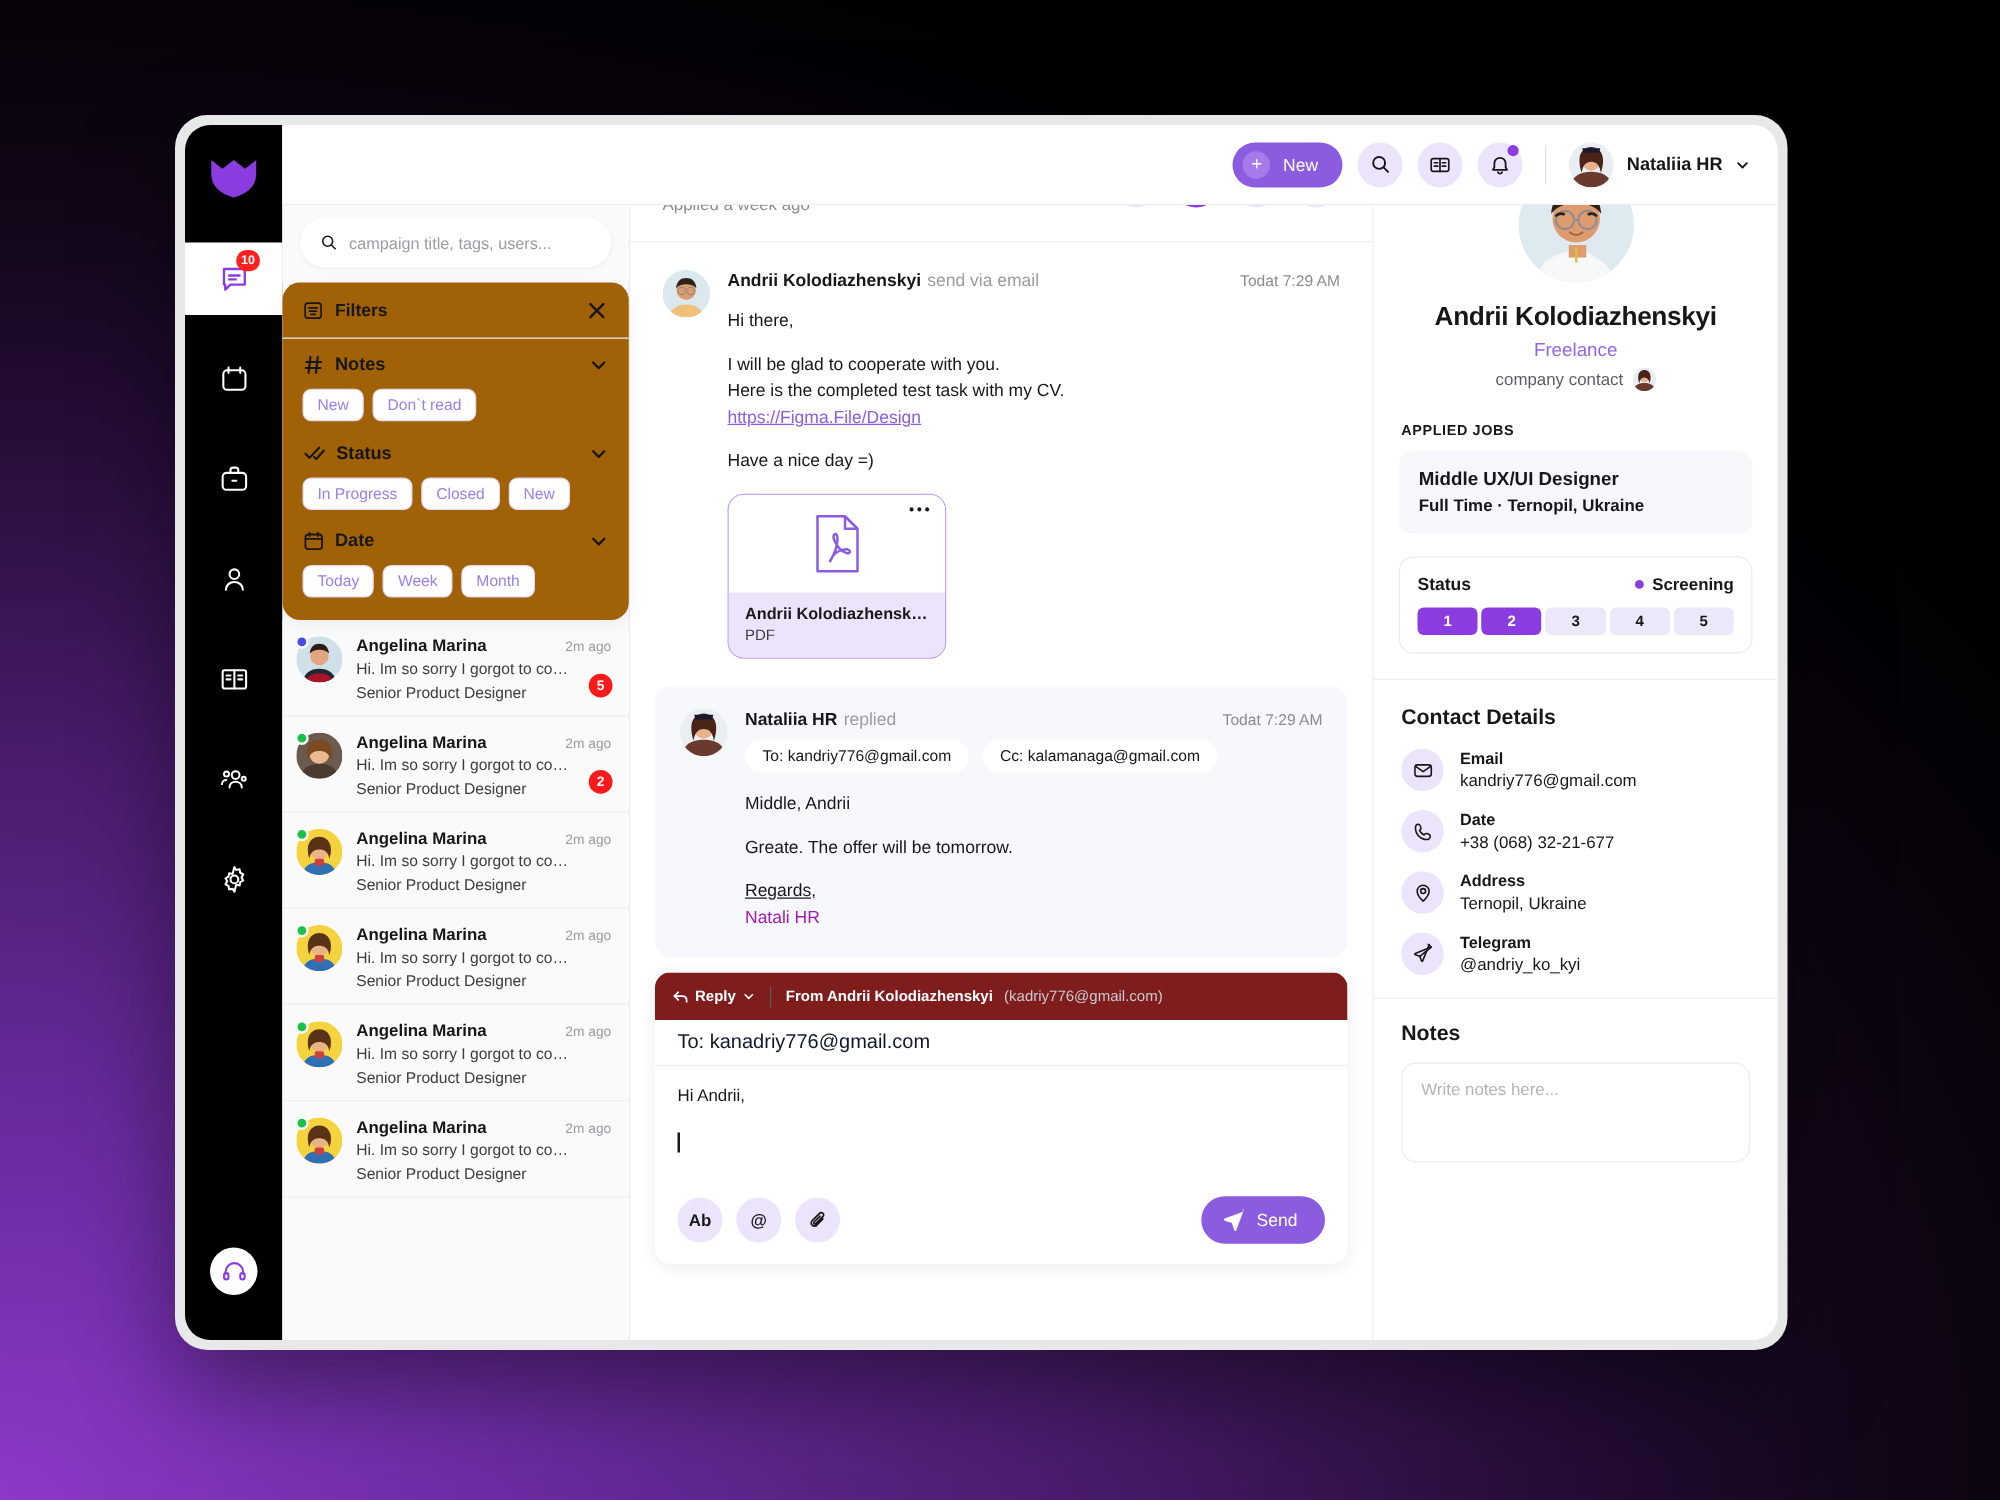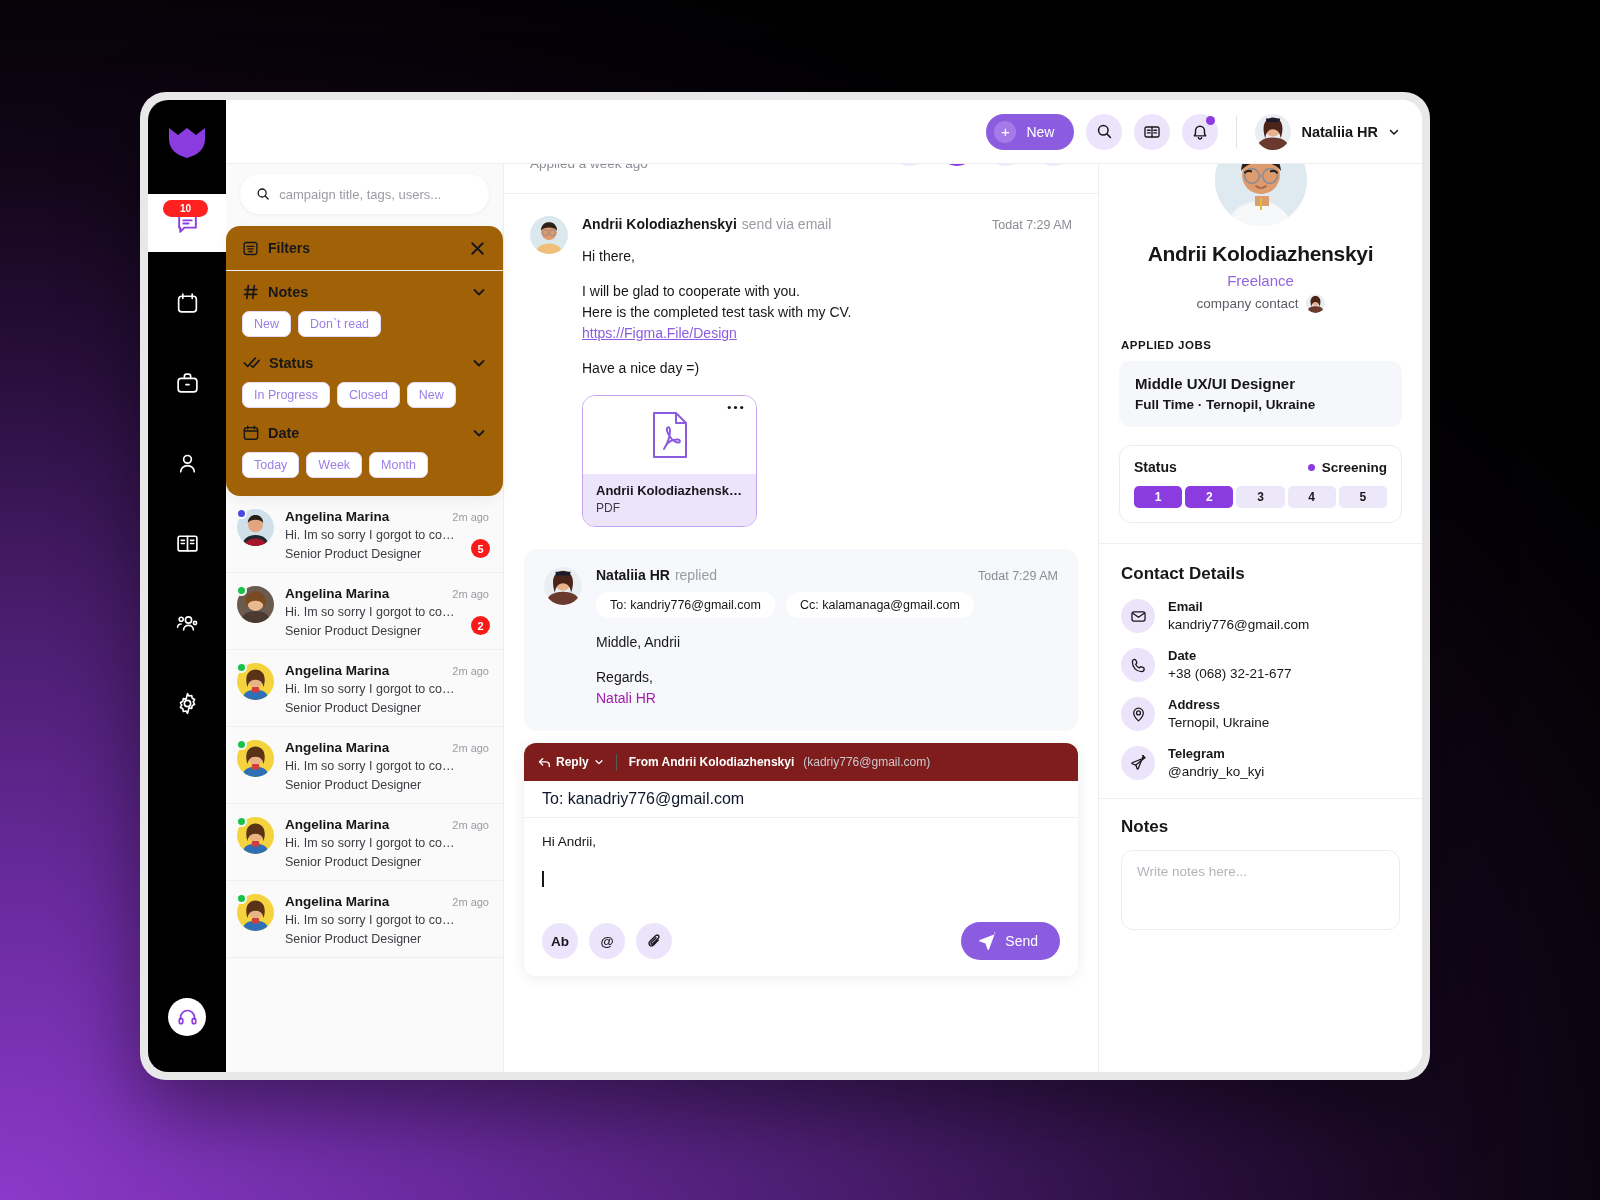--- a/index.html
+++ b/index.html
@@ -50,21 +50,21 @@
   .rail-item.active {
     background: #ffffff;
   }
   .rail-item + .rail-item { margin-top: 22px; }
   .rail-item .badge {
     position: absolute; top: 6px; right: 18px;
     background: #ff2020; color: #fff;
     font-size: 10px; font-weight: 700;
     min-width: 17px; height: 17px; border-radius: 9px;
     display: flex; align-items: center; justify-content: center;
-    padding: 0 17px;
+    padding: 0 4px;
   }
   .rail-support {
     position: absolute; bottom: 36px; left: 50%; transform: translateX(-50%);
     width: 38px; height: 38px; border-radius: 50%;
     background: #ffffff;
     display: flex; align-items: center; justify-content: center;
     cursor: pointer;
   }
 
   
@@ -763,21 +763,22 @@
           <div class="mhead" style="display:flex;align-items:baseline;">
             <span class="mname" style="font-size:14px;font-weight:700;color:#17171a;">Nataliia HR</span>
             <span class="mvia" style="font-size:14px;color:#9a9aa3;margin-left:5px;">replied</span>
             <span class="mtime" style="margin-left:auto;font-size:12.5px;color:#8b8b94;">Todat 7:29 AM</span>
           </div>
           <div class="pills">
             <span class="pill">To: kandriy776@gmail.com</span>
             <span class="pill">Cc: kalamanaga@gmail.com</span>
           </div>
           <p style="font-size:14px;color:#17171a;line-height:1.5;margin-top:14px;">Middle, Andrii</p>
-          <p style="font-size:14px;color:#17171a;line-height:1.5;margin-top:14px;">Regards,</p>
+          <p style="font-size:14px;color:#17171a;line-height:1.5;margin-top:14px;">Greate. The offer will be tomorrow.</p>
+          <p style="font-size:14px;color:#17171a;line-height:1.5;margin-top:14px;text-decoration:underline;">Regards,</p>
           <p style="font-size:14px;color:#a21caf;line-height:1.5;margin-top:0;">Natali HR</p>
         </div>
       </div>
 
       <div class="compose">
         <div class="cbar">
           <span class="reply">
             <svg width="13" height="13" viewBox="0 0 14 14" fill="none" stroke="#ffffff" stroke-width="1.5">
                   <path d="M5 3L1.6 6.3 5 9.6" stroke-linecap="round" stroke-linejoin="round"></path>
                   <path d="M1.8 6.3h6.4c2.4 0 4 1.5 4 3.7v1.3" stroke-linecap="round"></path>

